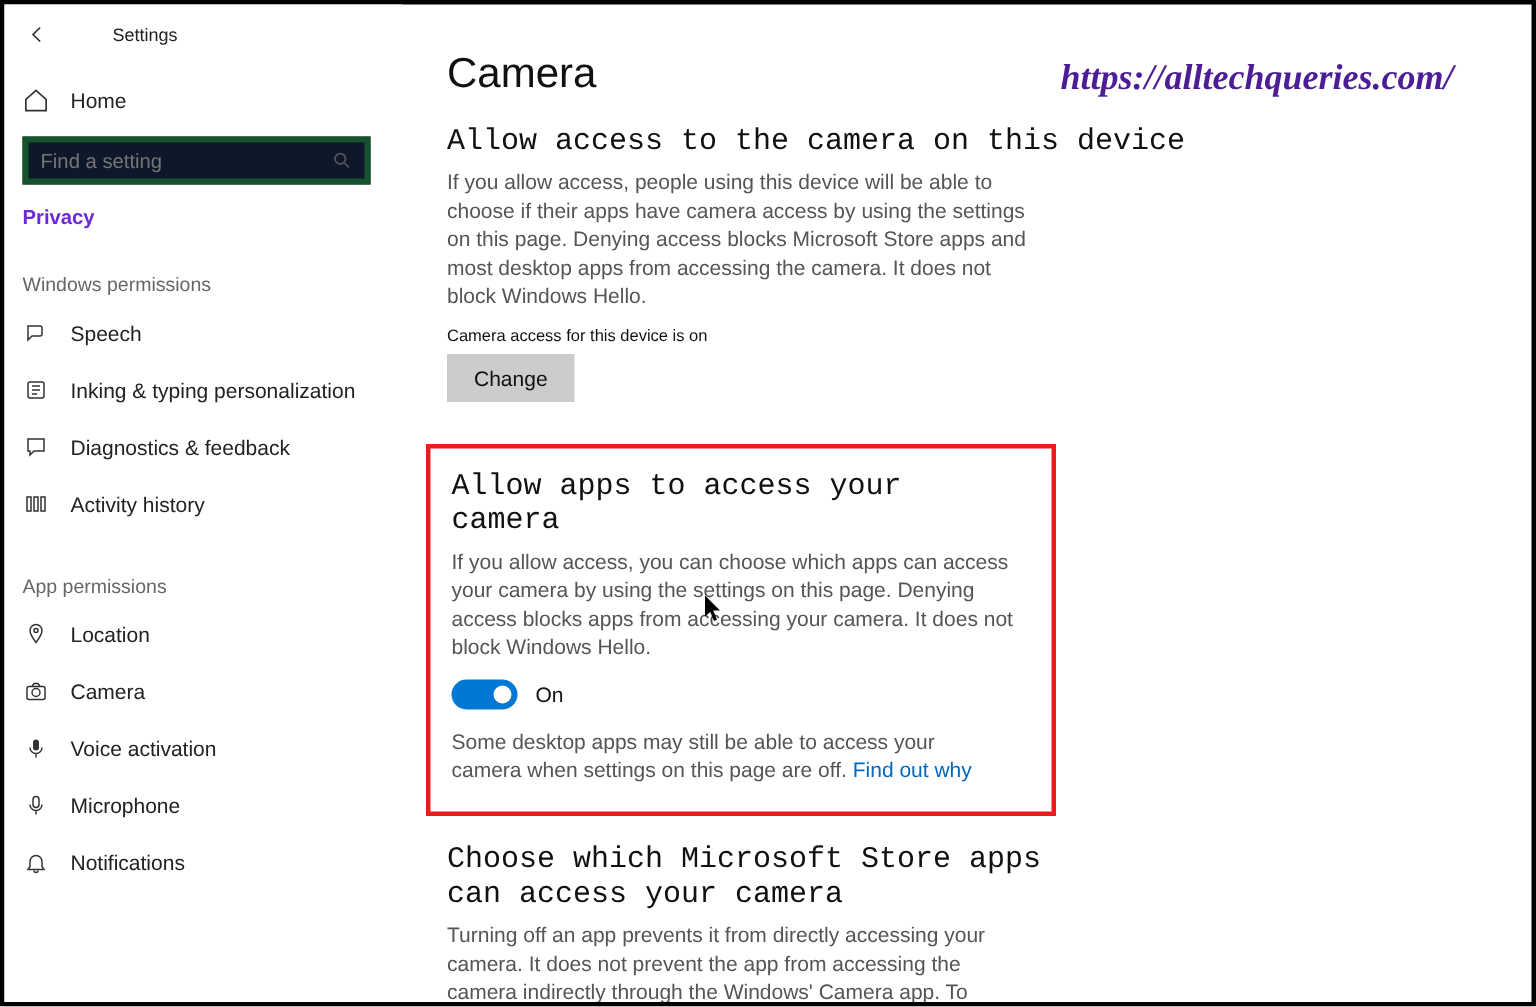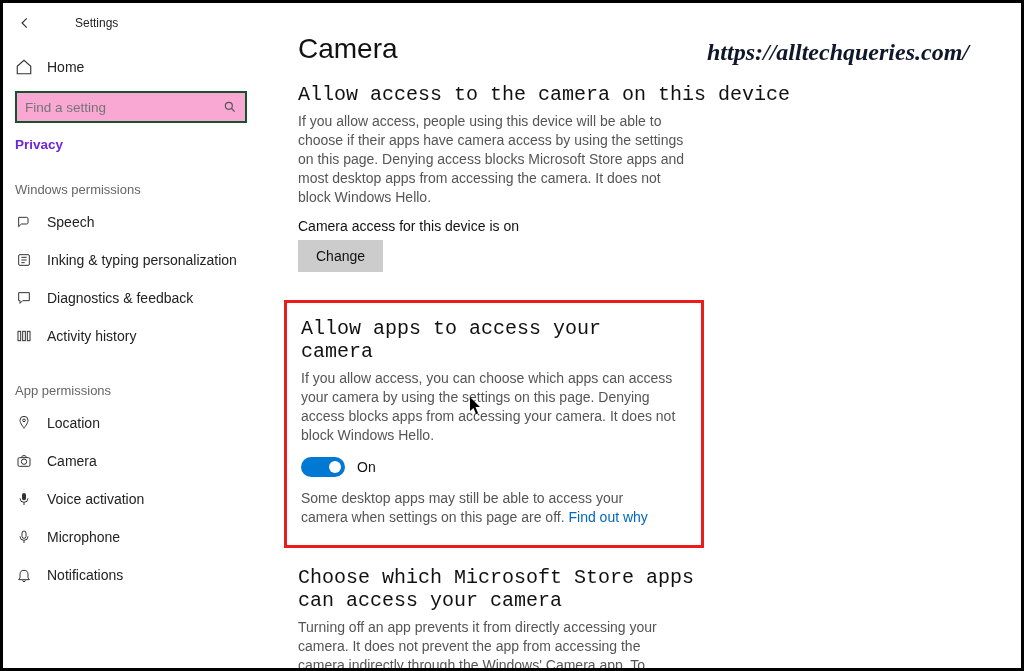--- a/index.html
+++ b/index.html
@@ -7,42 +7,42 @@
   .frame { width: 1024px; height: 671px; border: 3px solid #000; background: #fff; position: relative; display: flex; }
   .sidebar { width: 265px; height: 100%; background: #fff; padding-top: 6px; overflow: hidden; }
   .topbar { display: flex; align-items: center; padding: 0 12px; height: 28px; gap: 16px; }
   .back-icon { width: 20px; height: 20px; display: flex; align-items: center; justify-content: center; cursor: pointer; }
   .back-icon svg { width: 14px; height: 14px; stroke: #333; }
   .app-title { font-size: 12px; color: #222; margin-left: 24px; }
   .home-row { display: flex; align-items: center; padding: 0 12px; height: 36px; margin-top: 12px; cursor: pointer; }
   .home-row .icon { width: 18px; margin-right: 14px; display:flex; align-items:center; justify-content:center;}
   .home-row span.lbl { font-size: 14px; color: #222; }
   .search-wrap { padding: 6px 12px 4px 12px; }
-  .search { width: 232px; height: 32px; border: 2px solid #14532d; background: #f9a8d4; display: flex; align-items: center; padding: 0 8px; }
+  .search { width: 232px; height: 32px; border: 4px solid #14532d; background: #0f172a; display: flex; align-items: center; padding: 0 8px; }
   .search input { border: none; outline: none; background: transparent; flex: 1; font-size: 13.5px; color: #666; }
   .search .search-ico { width:14px; height:14px; }
   .current-cat { font-size: 13.5px; font-weight: 600; color: #6d28d9; padding: 10px 12px 2px 12px; }
   .group-head { font-size: 13px; color: #666; padding: 28px 12px 6px 12px; }
   .nav-item { display: flex; align-items: center; height: 38px; padding: 0 12px; cursor: pointer; }
   .nav-item .icon { width: 18px; margin-right: 14px; display: flex; align-items:center; justify-content:center; color:#333;}
   .nav-item span.lbl { font-size: 14px; color: #222; }
   .nav-item .icon svg { width:16px; height:16px; stroke:#333; fill:none; stroke-width:1.5;}
   .content { flex: 1; padding: 30px 30px 0 30px; position: relative; overflow: hidden; }
   .page-title { font-size: 28px; font-weight: 400; color: #111; margin-bottom: 18px; }
   .section-title { font-size: 20px; font-weight: 400; color: #111; margin-bottom: 6px; font-family: Liberation Mono, monospace; }
   .body-text { font-size: 14px; color: #555; line-height: 1.35; max-width: 390px; margin-bottom: 12px; }
-  .status-line { font-size: 14px; color: #111; margin-bottom: 6px; }
+  .status-line { font-size: 11px; color: #111; margin-bottom: 6px; }
   .btn-change { display:inline-block; background:#cccccc; border:none; padding: 8px 18px; font-size:14px; color:#111; cursor:pointer; margin-bottom: 28px;}
   .highlight-box { border: 3px solid #ed1c1c; padding: 14px 18px 18px 14px; width: 420px; margin-bottom: 18px; margin-left:-14px; }
   .toggle-row { display:flex; align-items:center; margin: 10px 0 12px 0; }
   .toggle { width:44px; height:20px; border-radius:10px; background:#0078d4; position:relative; margin-right:12px; cursor:pointer;}
   .toggle .knob { width:12px; height:12px; border-radius:50%; background:#fff; position:absolute; top:4px; right:4px;}
   .toggle-label { font-size:14px; color:#111;}
   .body-text a { color:#0067c0; text-decoration:none; cursor:pointer;}
-  .watermark { position:absolute; top:36px; right:52px; color:#0f172a; font-weight:bold; font-family: "Times New Roman", serif; font-size:24px; font-style: italic; }
+  .watermark { position:absolute; top:36px; right:52px; color:#4c1d95; font-weight:bold; font-family: "Times New Roman", serif; font-size:24px; font-style: italic; }
   .cursor { position:absolute; left:466px; top:394px; pointer-events:none;}
   .cursor svg { width:14px; height:18px; }
 </style>
 </head>
 <body>
 
 <div class="frame">
 
   <div class="sidebar">
     <div class="topbar">

